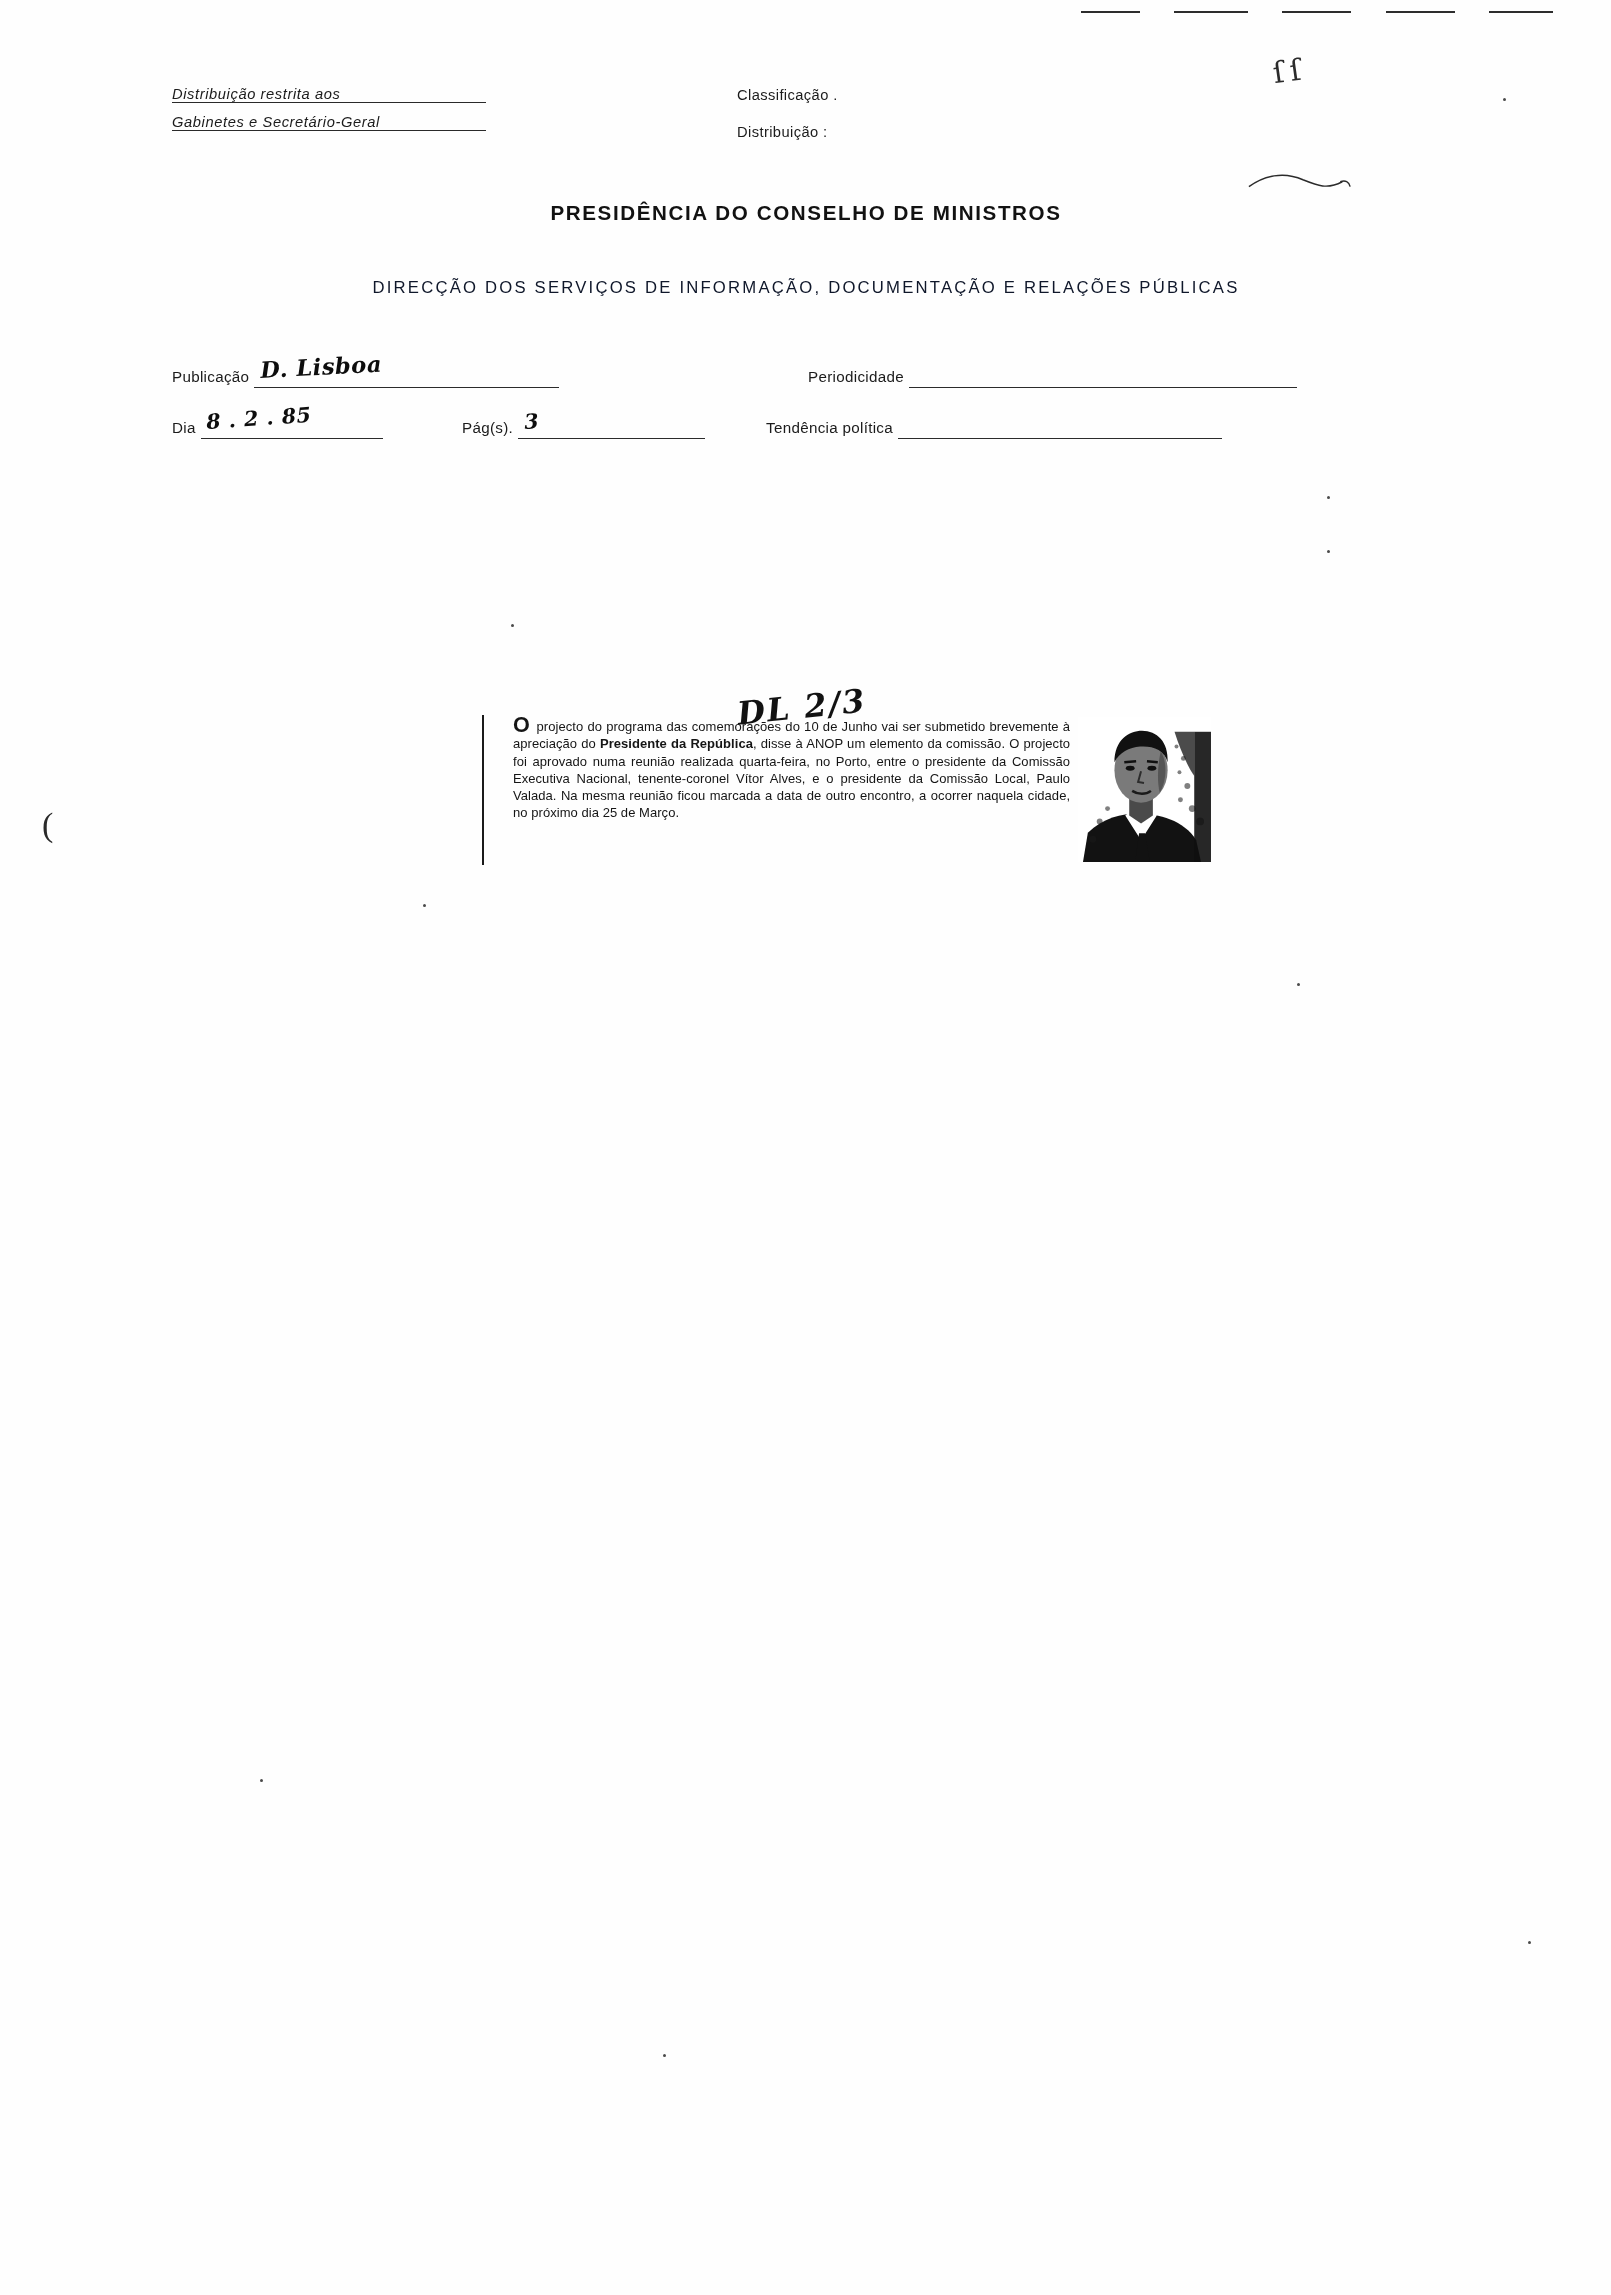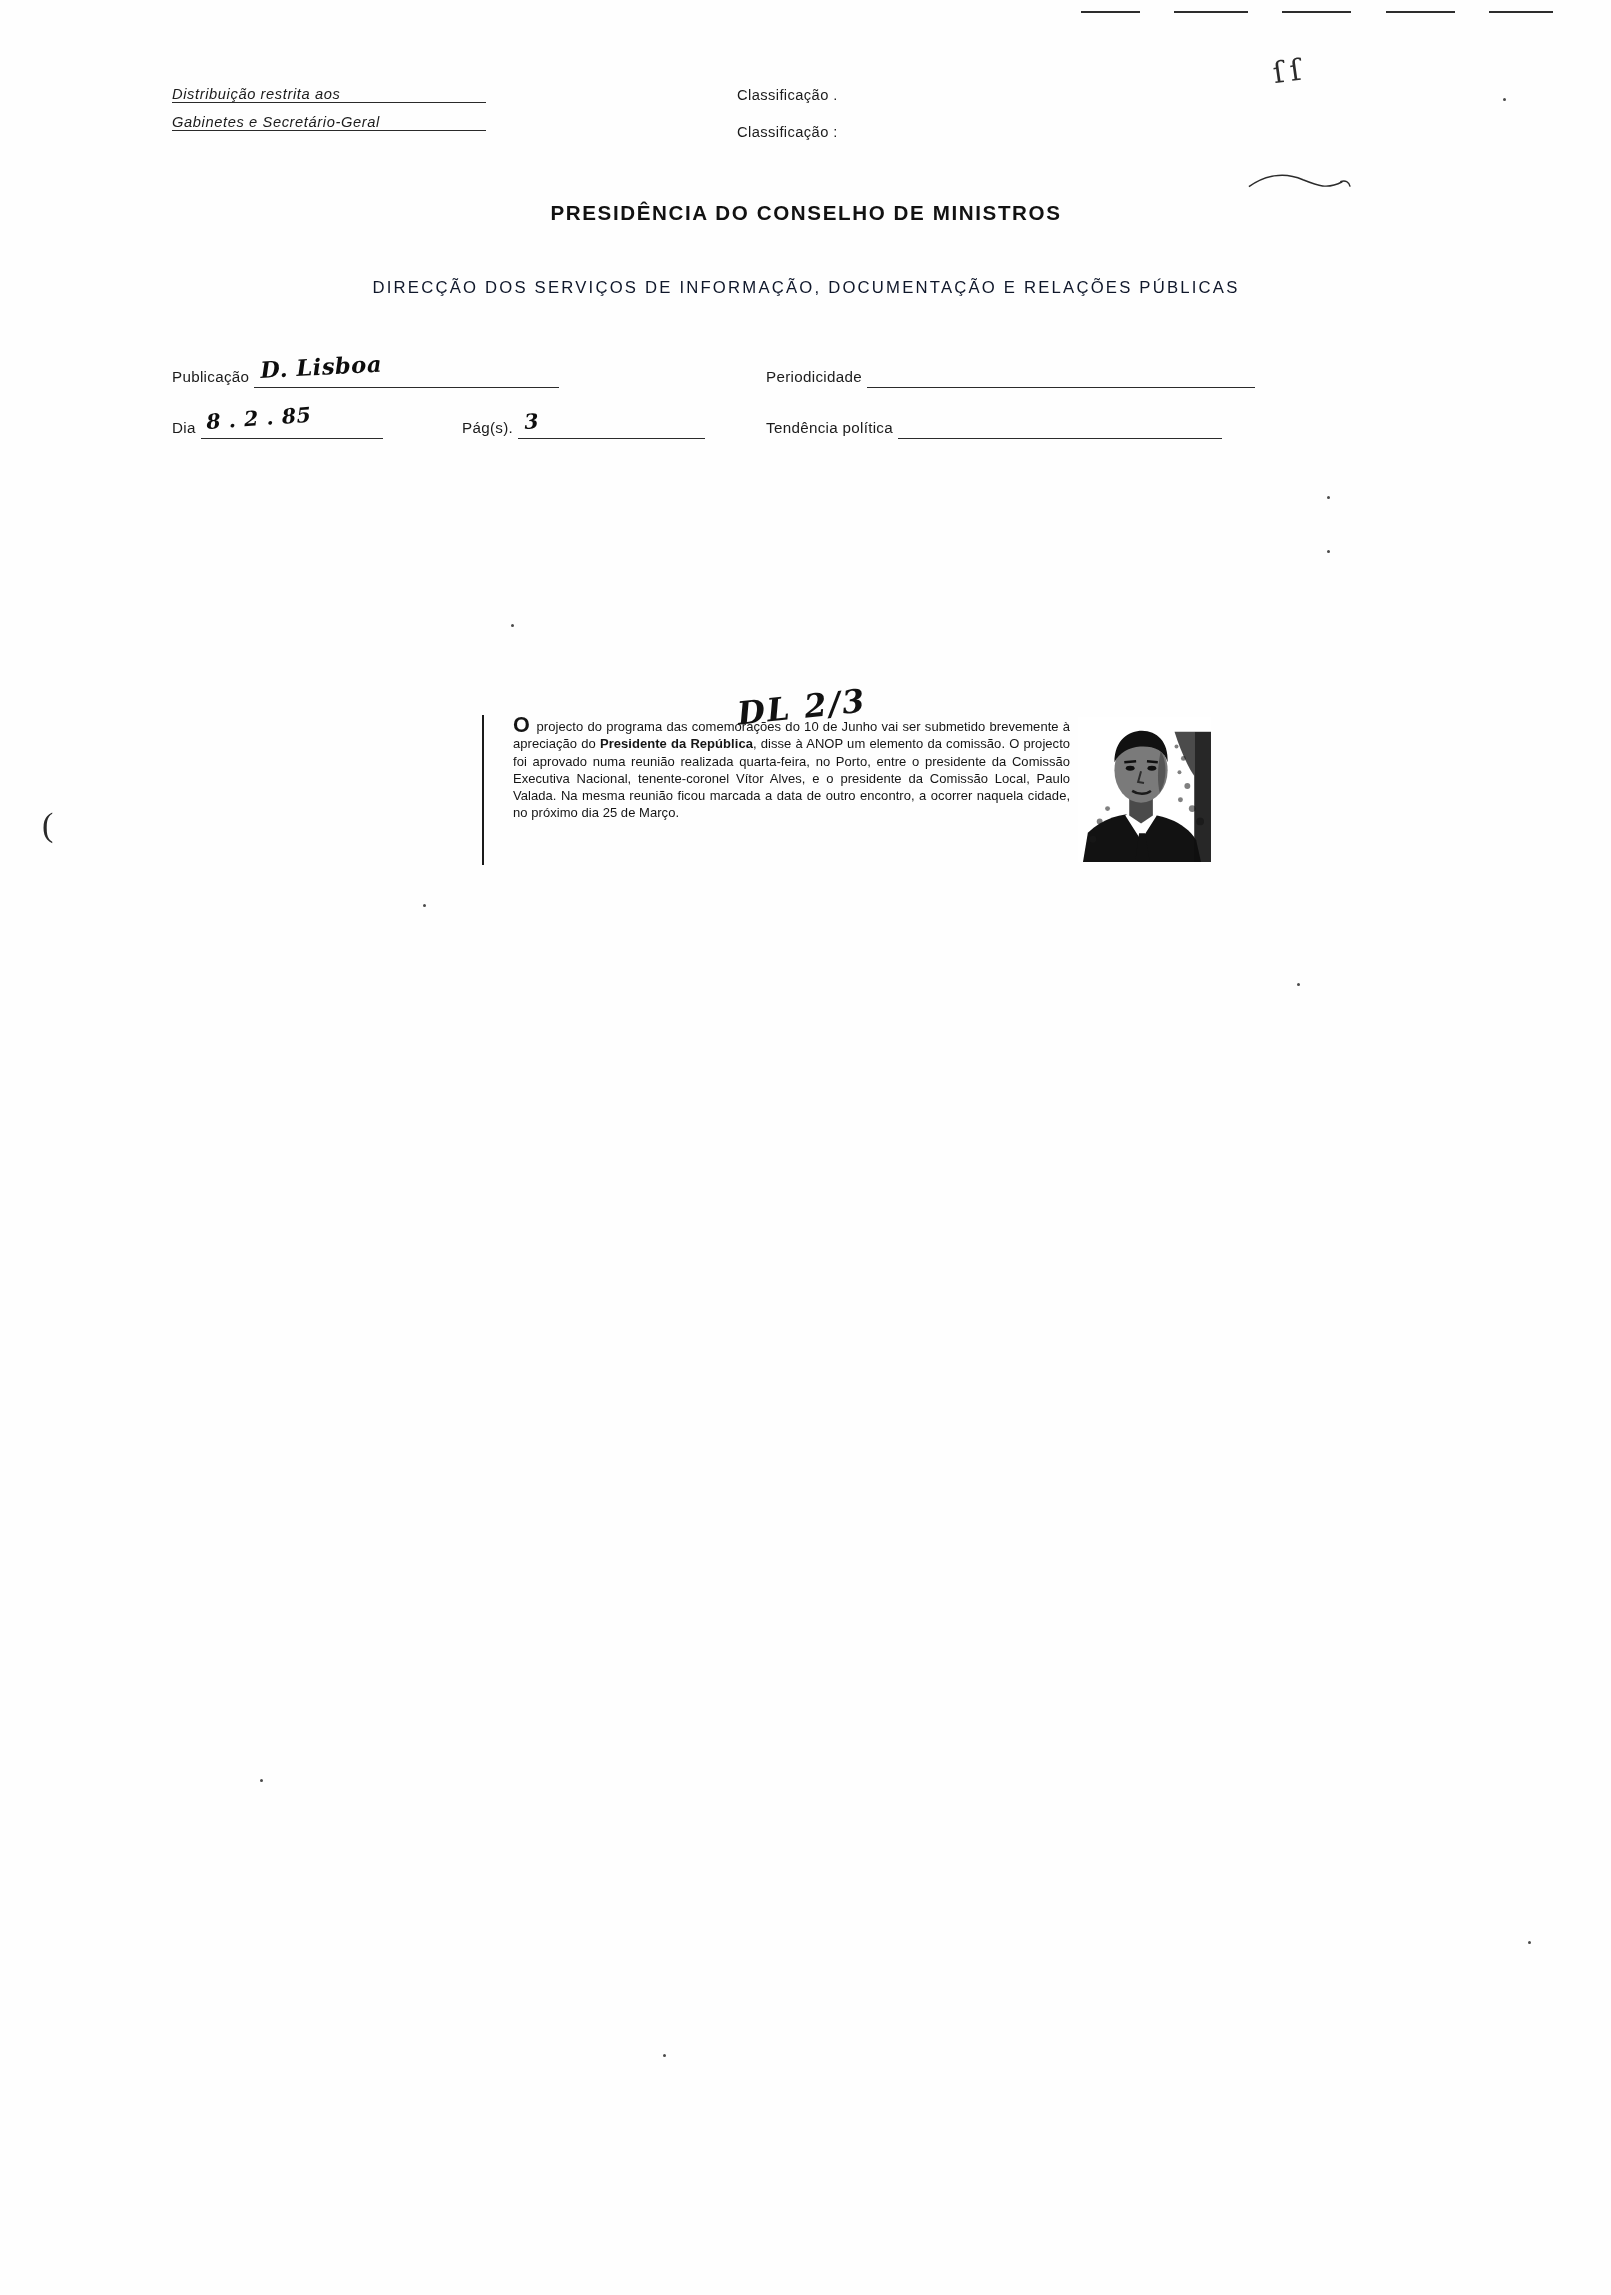--- a/index.html
+++ b/index.html
@@ -258,33 +258,33 @@
 
   <div class="form-header">
 
     <div class="restr-block">
       <div class="restr-line">Distribuição restrita aos</div>
       <div class="restr-line">Gabinetes e Secretário-Geral</div>
     </div>
 
     <div class="class-block">
       <div class="class-line">Classificação .</div>
-      <div class="class-line">Classificação :</div>
+      <div class="class-line">Distribuição :</div>
     </div>
 
     <div class="org-title">PRESIDÊNCIA DO CONSELHO DE MINISTROS</div>
     <div class="org-dir">DIRECÇÃO DOS SERVIÇOS DE INFORMAÇÃO, DOCUMENTAÇÃO E RELAÇÕES PÚBLICAS</div>
 
     <div class="field-row" style="left:172px; top:364px;">
       <div class="field-label">Publicação</div>
       <div class="rule" style="width:305px;">
         <span class="hand">D. Lisboa</span>
       </div>
     </div>
-    <div class="field-row" style="left:766px; top:364px;justify-content:space-between;">
+    <div class="field-row" style="left:808px; top:364px;justify-content:space-between;">
       <div class="field-label">Periodicidade</div>
       <div class="rule" style="width:388px;">
         <span class="hand"></span>
       </div>
     </div>
 
     <div class="field-row" style="left:172px; top:415px;">
       <div class="field-label">Dia</div>
       <div class="rule" style="width:182px;">
         <span class="hand small">8 . 2 . 85</span>

